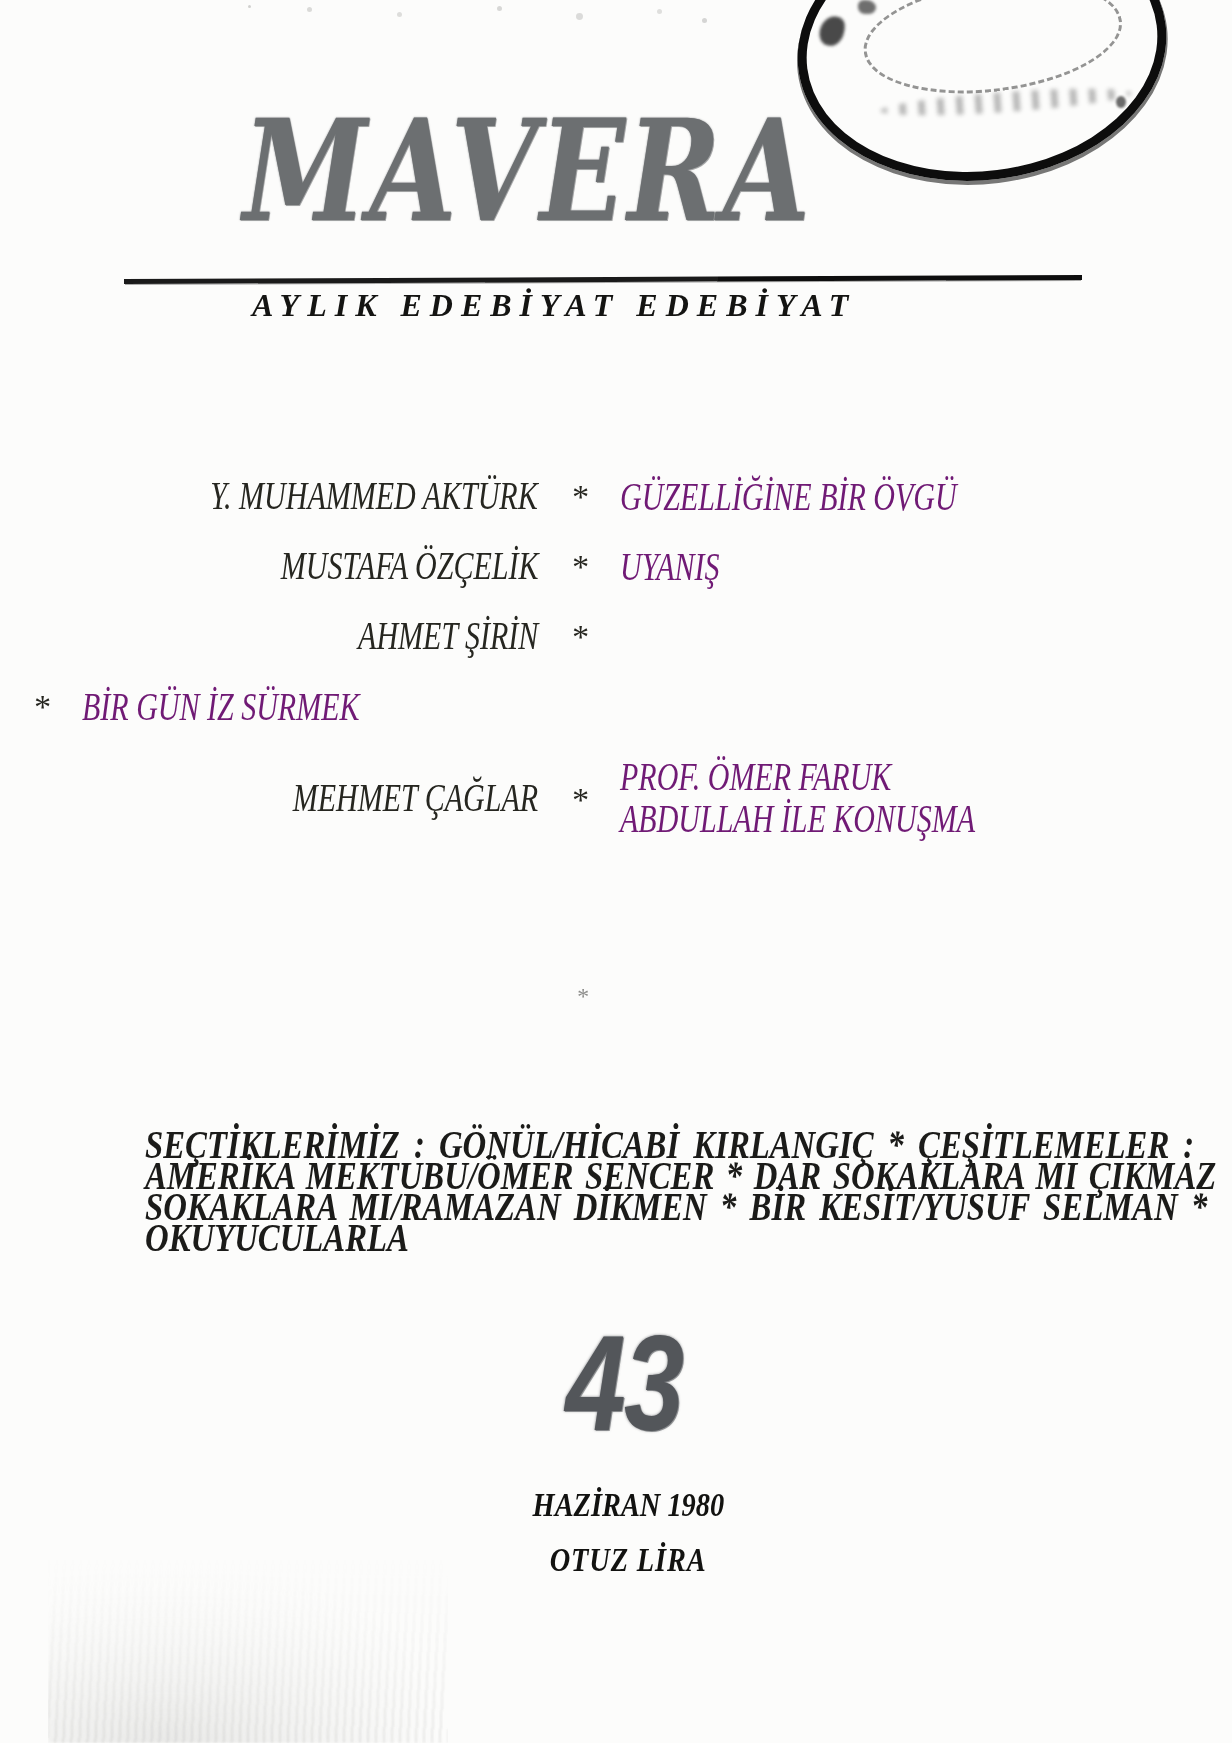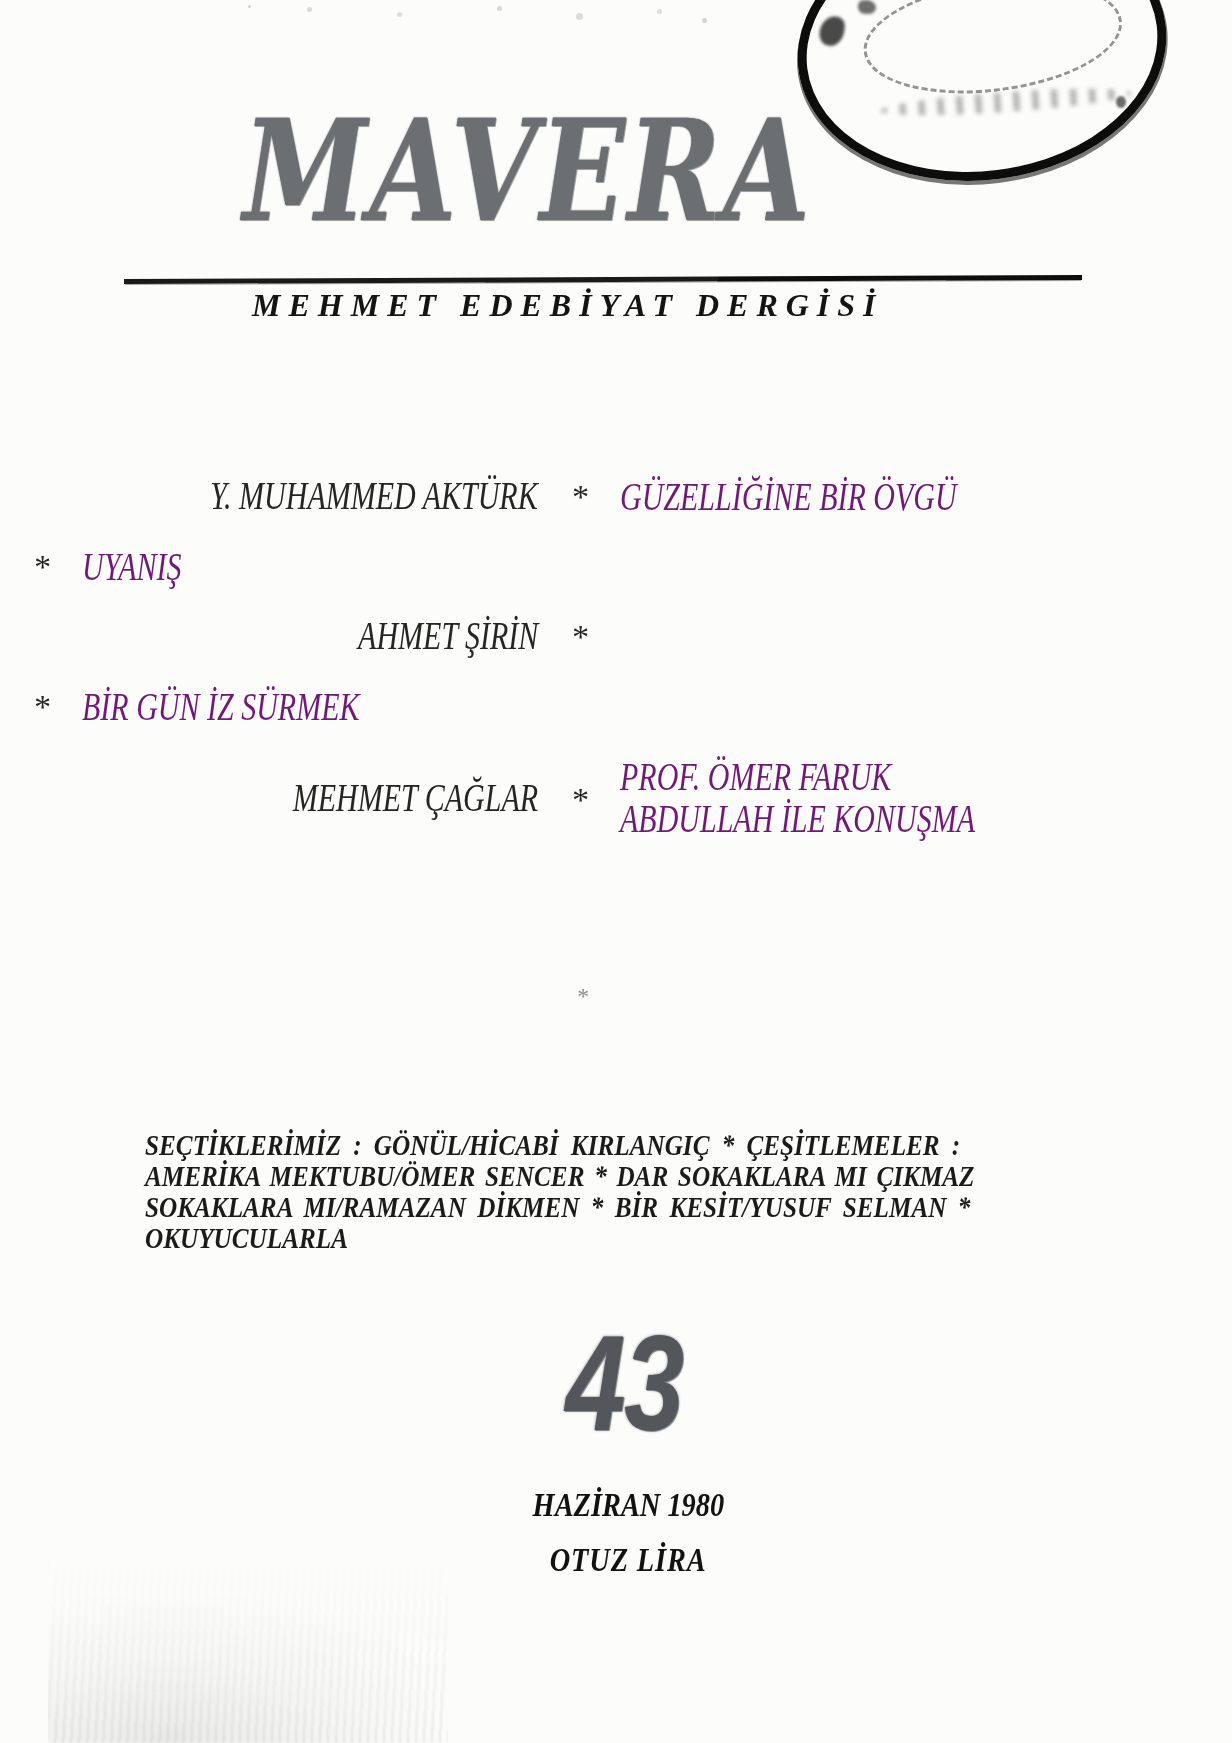--- a/index.html
+++ b/index.html
@@ -66,21 +66,21 @@
   .toc-name > span{display:inline-block;transform:scaleX(0.75);transform-origin:100% 50%;}
   .toc-star{width:82px;text-align:center;font-size:34px;padding-top:4px;color:#262620;}
   .toc-title{flex:1;color:#701a75;line-height:42px;}
   .toc-title div{white-space:nowrap;transform:scaleX(0.75);transform-origin:0 50%;}
 
   
   .mid-star{position:absolute;left:576px;top:983px;font-size:24px;color:#8d8d8b;}
 
   
   .selections{position:absolute;left:145px;top:1129px;width:900px;
-    font-weight:bold;font-size:30px;line-height:31px;color:#1b1b19;}
+    font-weight:bold;font-size:39px;line-height:31px;color:#1b1b19;}
   .sel-line{white-space:nowrap;transform:scaleX(0.84);transform-origin:0 50%;}
   .sel-line.ws-a{word-spacing:7px;}
   .sel-line.ws-b{word-spacing:4px;}
   .sel-line.ws-c{word-spacing:6px;}
 
   
   .issue-number{
     position:absolute;left:0;top:1316px;width:1248px;text-align:center;
     font-family:"Liberation Sans","DejaVu Sans",sans-serif;
     font-weight:bold;font-size:135px;line-height:1;letter-spacing:-2px;
@@ -119,34 +119,35 @@
   <div class="stamp-area">
     <div class="stamp"></div>
     <div class="stamp-blob1"></div>
     <div class="stamp-blob2"></div>
     <div class="stamp-text-smear"></div>
     <div class="stamp-dot"></div>
   </div>
 
   <div class="masthead-title">MAVERA</div>
   <div class="masthead-rule"></div>
-  <div class="masthead-subtitle">MEHMET EDEBİYAT DERGİSİ</div>
+  <div class="masthead-subtitle">AYLIK EDEBİYAT EDEBİYAT</div>
 
   <div class="contents">
 
     <div class="toc-row">
       <div class="toc-name"><span>Y. MUHAMMED AKTÜRK</span></div>
       <div class="toc-star">*</div>
       <div class="toc-title">
         <div>GÜZELLİĞİNE BİR ÖVGÜ</div>
         <div></div>
       </div>
     </div>
 
     <div class="toc-row">
+      <div class="toc-name"><span>MUSTAFA ÖZÇELİK</span></div>
       <div class="toc-star">*</div>
       <div class="toc-title">
         <div>UYANIŞ</div>
         <div></div>
       </div>
     </div>
 
     <div class="toc-row">
       <div class="toc-name"><span>AHMET ŞİRİN</span></div>
       <div class="toc-star">*</div>

